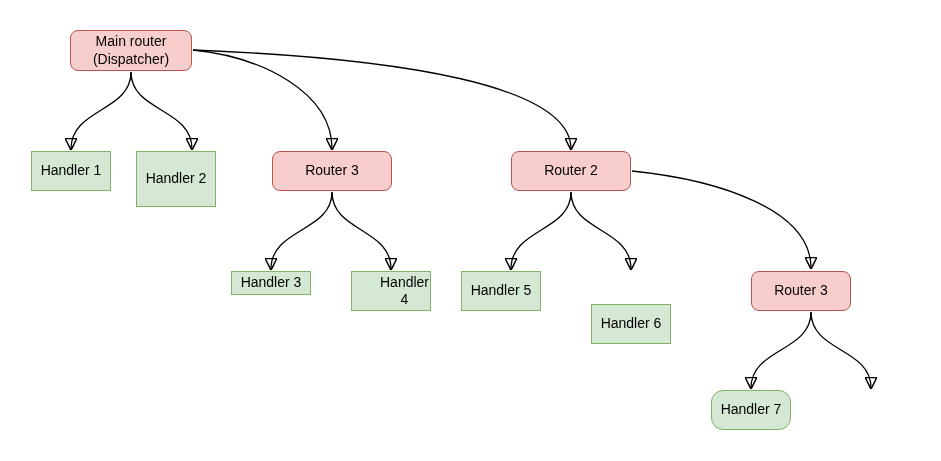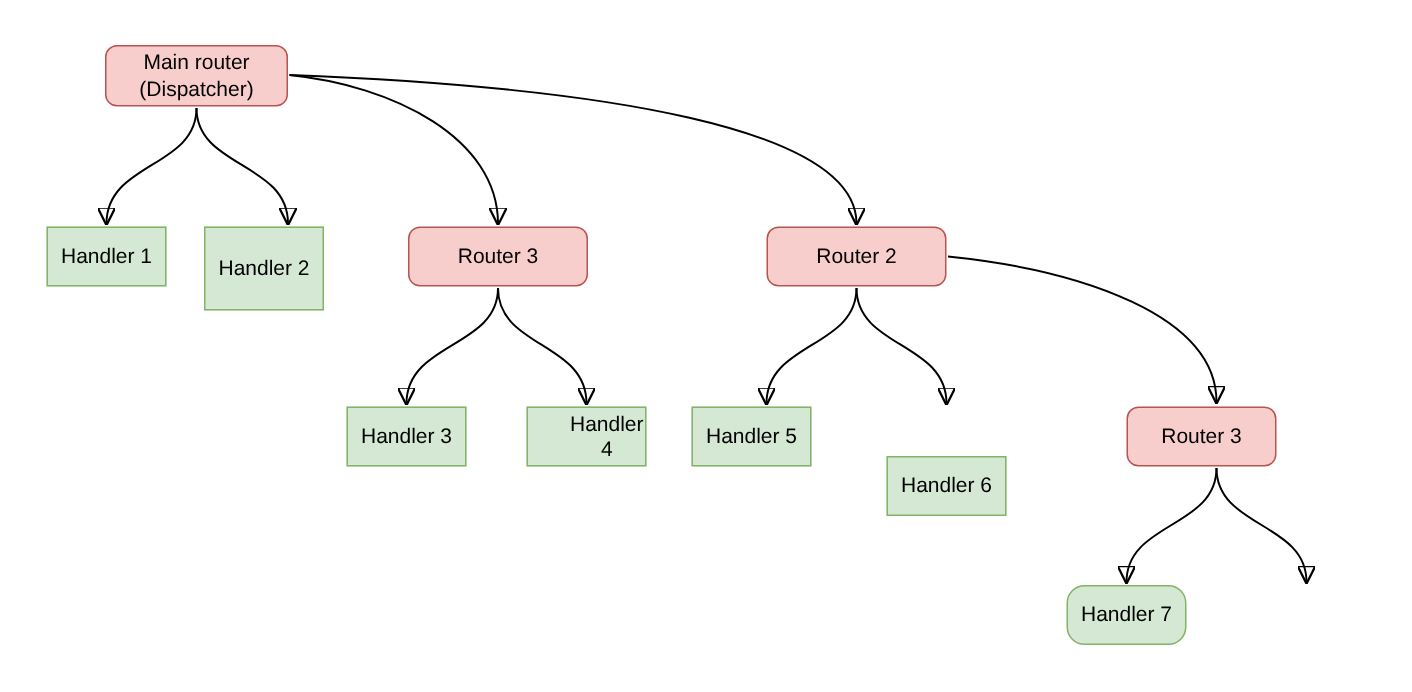--- a/index.html
+++ b/index.html
@@ -86,21 +86,21 @@
   </div>
 
   <div class="node router" style="left:272px; top:151px; width:120px; height:40px;">
     <span class="label">Router 3</span>
   </div>
 
   <div class="node router" style="left:511px; top:151px; width:120px; height:40px;">
     <span class="label">Router 2</span>
   </div>
 
-  <div class="node handler" style="left:231px; top:271px; width:80px; height:40px;">
+  <div class="node handler" style="left:231px; top:271px; width:80px; height:24px;">
     <span class="label">Handler 3</span>
   </div>
 
   <div class="node handler" style="left:351px; top:271px; width:80px; height:40px;padding-left:27px;">
     <span class="label">Handler 4</span>
   </div>
 
   <div class="node handler" style="left:461px; top:271px; width:80px; height:40px;">
     <span class="label">Handler 5</span>
   </div>

